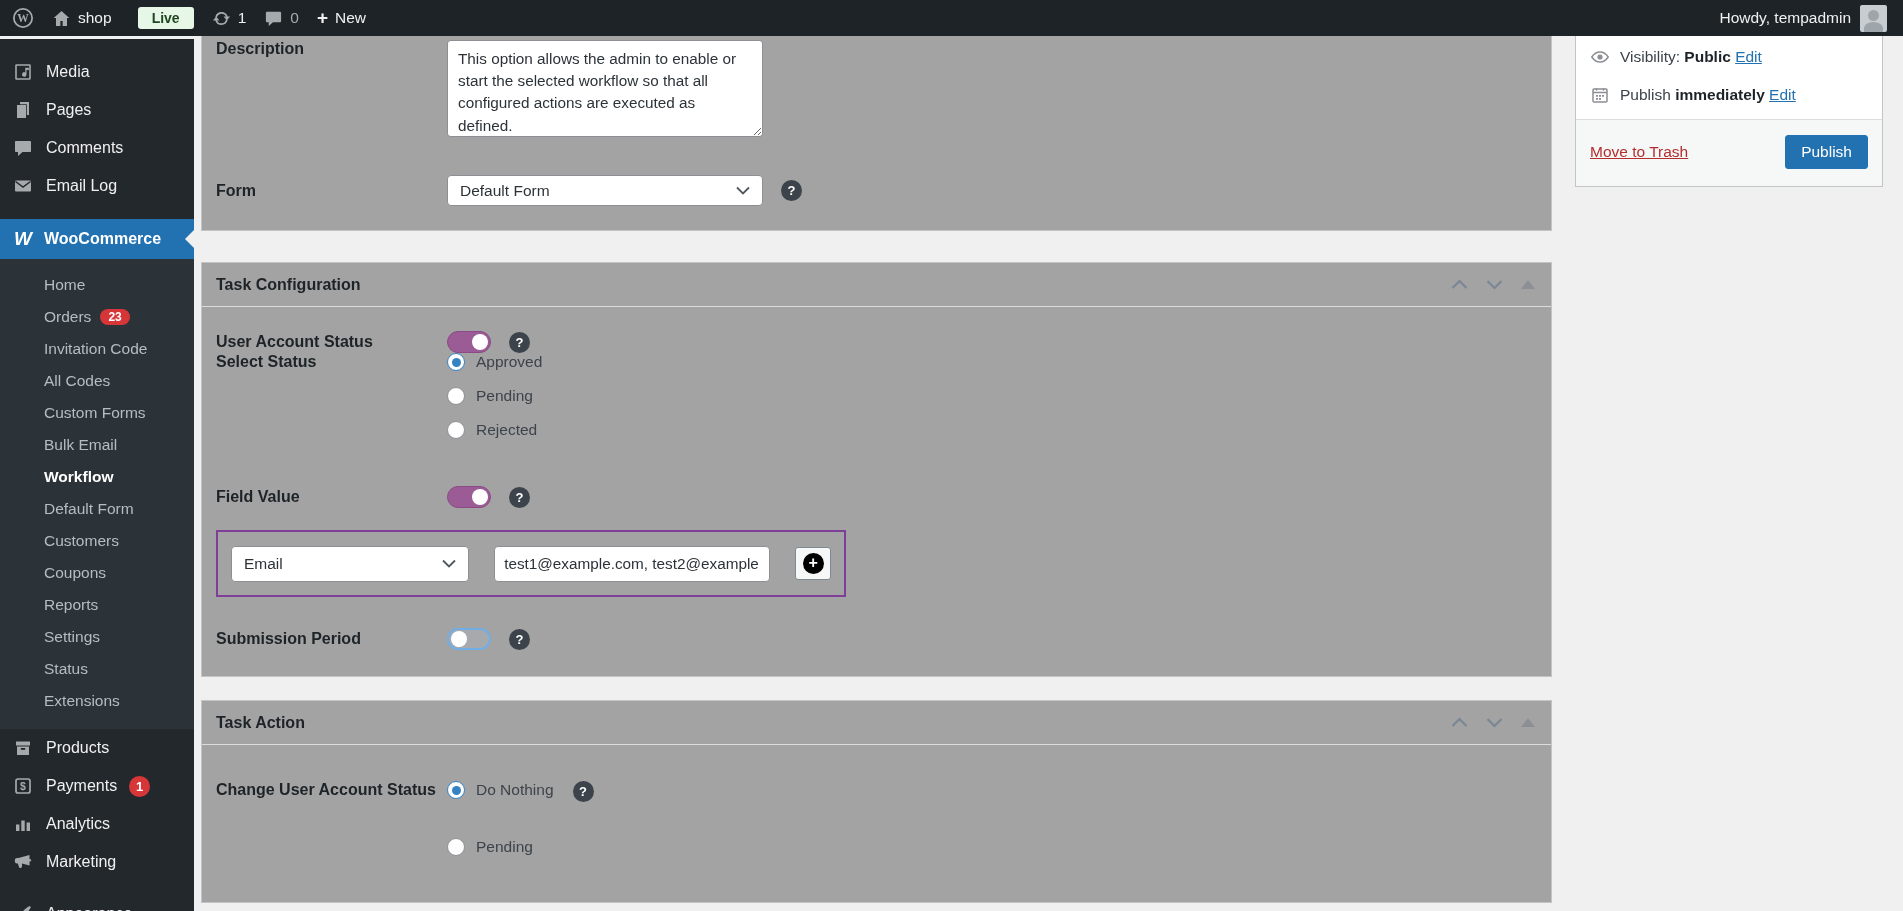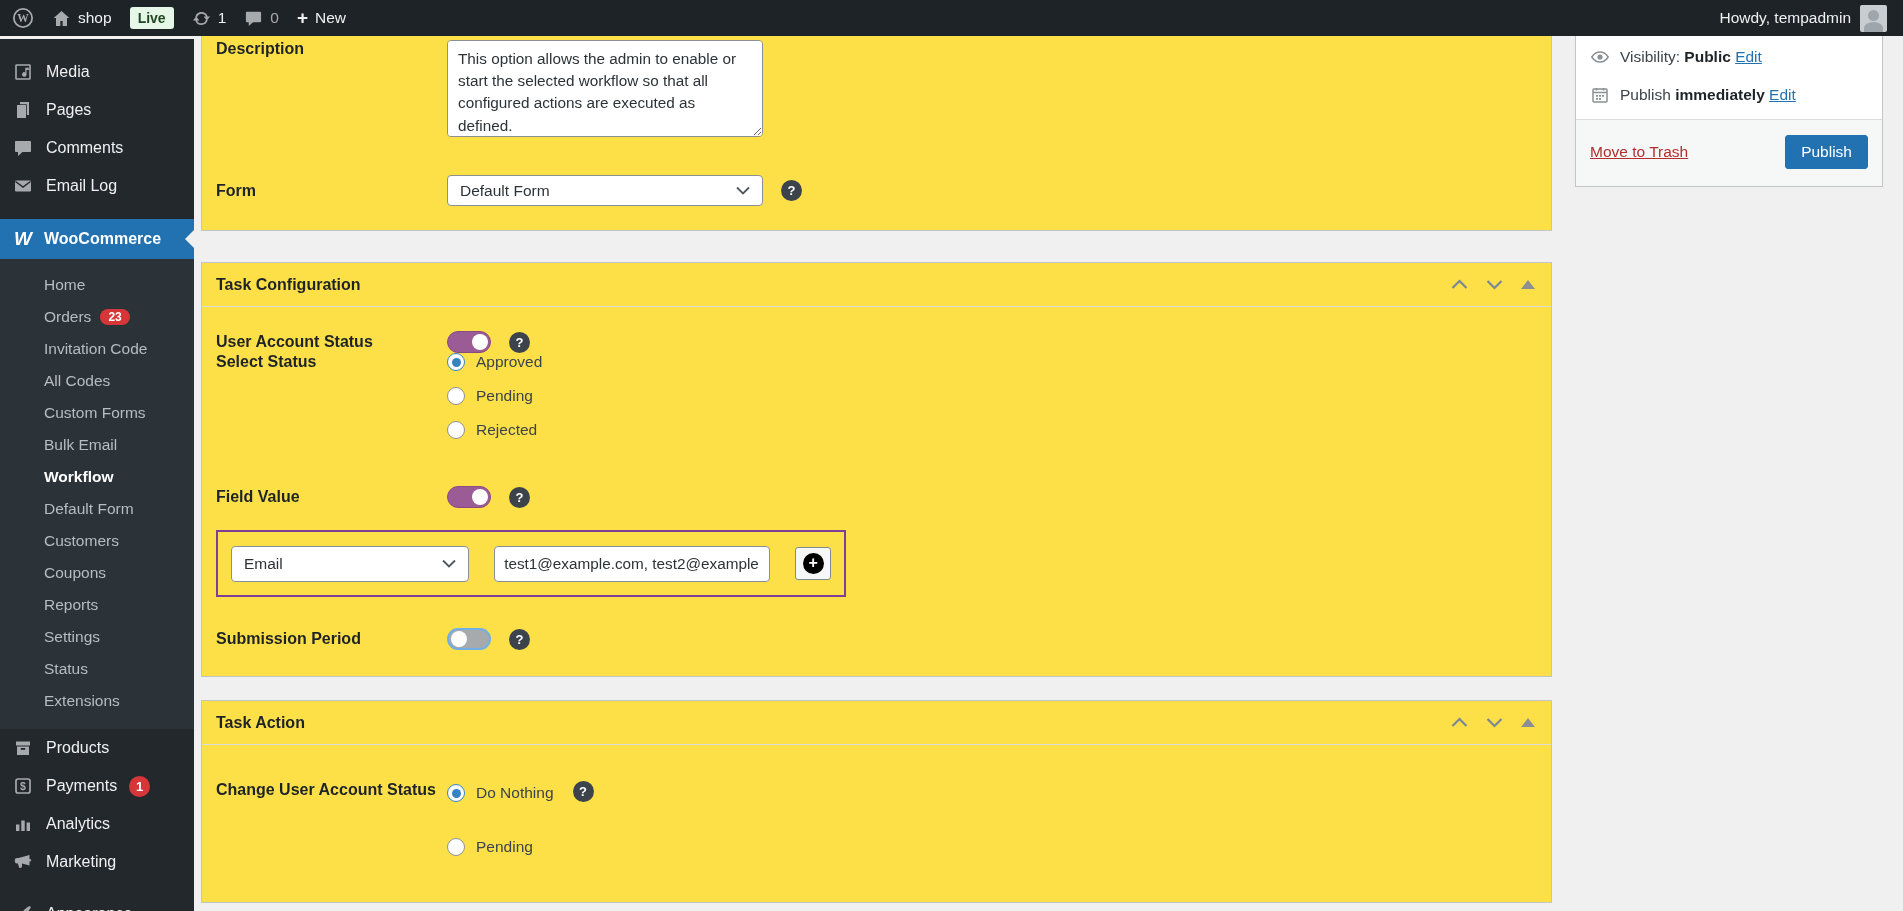--- a/index.html
+++ b/index.html
@@ -7,21 +7,21 @@
   body { font-family:"Liberation Sans", sans-serif; background:#f0f0f1; color:#1d2327; }
   .screen { position:relative; width:1903px; height:911px; }
 
   
   .adminbar { position:absolute; left:0; top:0; width:100%; height:36px; background:#1d2327;
     display:flex; align-items:center; justify-content:space-between; padding:0 16px 0 12px; z-index:50; }
   .ab-left { display:flex; align-items:center; gap:18px; }
   .ab-item { display:flex; align-items:center; gap:7px; color:#f0f0f1; font-size:15.5px; cursor:pointer; }
   .ab-item svg { display:block; }
   .ab-count-dim { color:#a7aaad; }
-  .live-badge { background:#e7f7e7; color:#1e4620; font-size:14px; font-weight:600; padding:3px 8px; border-radius:3px; }
+  .live-badge { background:#e7f7e7; color:#1e4620; font-size:14px; font-weight:600; padding:3px 14px; border-radius:3px;margin-left:8px; }
   .ab-right { display:flex; align-items:center; gap:9px; color:#f0f0f1; font-size:15.5px; }
   .avatar { width:27px; height:27px; background:#c7cdd1; border-radius:2px; position:relative; overflow:hidden; }
   .avatar:before { content:''; position:absolute; left:8px; top:5px; width:11px; height:11px; border-radius:50%; background:#9fa6ab; }
   .avatar:after { content:''; position:absolute; left:4px; top:17px; width:19px; height:12px; border-radius:50% 50% 0 0; background:#9fa6ab; }
   .plus-glyph { font-size:19px; font-weight:700; line-height:1; margin-top:-2px; }
 
   
   .sidebar { position:absolute; left:0; top:39px; width:194px; bottom:0; background:#23282d; color:#f0f0f1; overflow:hidden; }
   .side-item { display:flex; align-items:center; gap:12px; height:38px; padding-left:12px; font-size:16px; cursor:pointer; }
   .side-item .ic { width:22px; display:flex; justify-content:center; color:#a7aaad; }
@@ -32,21 +32,21 @@
   .woo-w { font-size:19px; font-weight:800; font-style:italic; width:22px; text-align:center; }
   .submenu { background:#2c3338; padding:10px 0 12px; }
   .subitem { padding:7px 0 7px 44px; font-size:15.5px; color:#b6bcc2; cursor:pointer; display:flex; align-items:center; gap:9px; }
   .subitem.current { color:#fff; font-weight:700; }
   .badge-pill { background:#d63638; color:#fff; font-size:12px; font-weight:600; padding:1px 8px; border-radius:10px; }
   .badge-circle { background:#d63638; color:#fff; font-size:13px; font-weight:600; width:21px; height:21px; border-radius:50%;
     display:flex; align-items:center; justify-content:center; }
 
   
   .content { position:absolute; left:194px; top:36px; right:0; bottom:0; background:#f0f0f1; overflow:hidden; }
-  .panel { margin-left:7px; width:1351px; background:#fde047; border:1px solid #c3c4c7; }
+  .panel { margin-left:7px; width:1351px; background:#a3a3a3; border:1px solid #c3c4c7; }
   .panel-top { border-top:none; padding:4px 0 24px; }
   .panel-hd { height:44px; display:flex; align-items:center; justify-content:space-between; padding:0 16px 0 14px; border-bottom:1px solid #dcdcde; }
   .panel-hd .ttl { font-size:16px; font-weight:600; }
   .hd-btns { display:flex; align-items:center; gap:18px; }
   .hd-btn { color:#7b8794; cursor:pointer; display:flex; }
   .tri-up { width:0; height:0; border-left:7px solid transparent; border-right:7px solid transparent; border-bottom:9px solid #8c8f94; }
 
   .row { display:flex; align-items:flex-start; }
   .row .lbl { width:245px; padding-left:14px; font-size:16px; font-weight:600; color:#1d2327; }
   .row.center { align-items:center; }
@@ -61,21 +61,21 @@
   .help { width:21px; height:21px; border-radius:50%; background:#3c434a; color:#fff; font-size:13px; font-weight:700;
     display:flex; align-items:center; justify-content:center; cursor:pointer; flex:none; }
   .help:before { content:'?'; }
 
   .toggle { width:44px; height:22px; border-radius:12px; position:relative; cursor:pointer; flex:none; }
   .toggle.on { background:#9b5c95; border:1px solid #8a4a84; }
   .toggle.on .knob { position:absolute; right:2px; top:2px; width:16px; height:16px; border-radius:50%; background:#fff; }
   .toggle.off { background:#a7aaad; border:2px solid #72aee6; }
   .toggle.off .knob { position:absolute; left:2px; top:1px; width:16px; height:16px; border-radius:50%; background:#fff; }
 
-  .radio-line { display:flex; align-items:flex-end; gap:11px; margin-bottom:16px; font-size:15.5px; color:#3c434a; }
+  .radio-line { display:flex; align-items:flex-start; gap:11px; margin-bottom:16px; font-size:15.5px; color:#3c434a; }
   .radio { width:18px; height:18px; border-radius:50%; border:1.5px solid #8c8f94; background:#fff; flex:none; cursor:pointer; position:relative; }
   .radio.checked { border-color:#3582c4; }
   .radio.checked:after { content:''; position:absolute; left:3.5px; top:3.5px; width:9px; height:9px; border-radius:50%; background:#3582c4; }
 
   .fieldbox { margin:22px 0 0 14px; width:630px; height:67px; border:2px solid #7f3f98; display:flex; align-items:center; padding:0 13px; }
   .sel-field { width:239px; height:36px; }
   .fieldbox input { margin-left:25px; width:277px; height:36px; border:1px solid #8c8f94; border-radius:4px; padding:0 9px;
     font-family:"Liberation Sans", sans-serif; font-size:15.3px; color:#2c3338; }
   .addbtn { margin-left:25px; width:36px; height:33px; background:#f6f7f7; border:1px solid #7e8993; border-radius:3px;
     display:flex; align-items:center; justify-content:center; cursor:pointer; }

